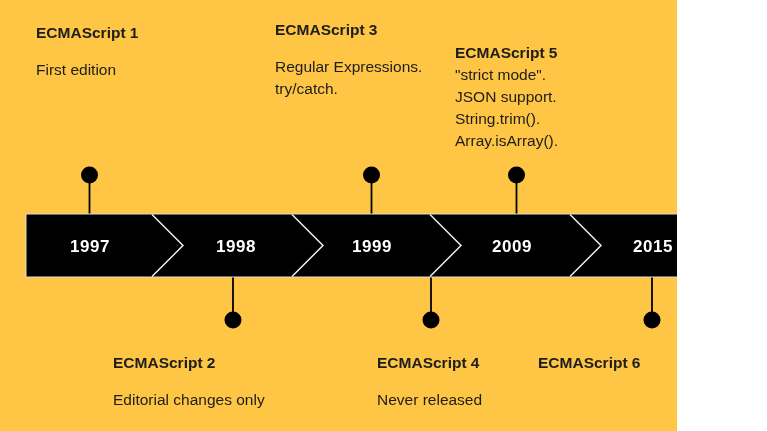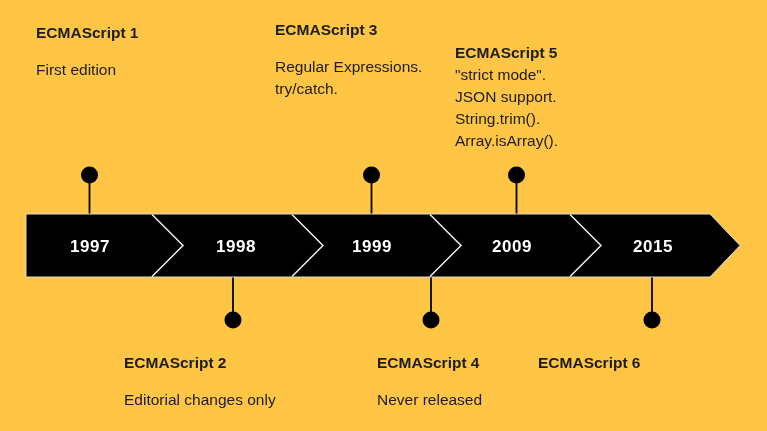--- a/index.html
+++ b/index.html
@@ -1,18 +1,18 @@
 <!DOCTYPE html>
 <html style="--bg: #FFC544; --ink: #1d1d1b;"><head>
 <meta charset="utf-8">
 <style>
   html, body { margin: 0; padding: 0; }
   .canvas {
     position: relative;
-    width: 767px;
+    width: 677px;
     height: 431px;
     background: var(--bg, #FFC544);
     font-family: "Liberation Sans", sans-serif;
     overflow: hidden;
   }
   .timeline-svg {
     position: absolute;
     left: 0; top: 0;
     width: 767px; height: 431px;
   }
@@ -27,21 +27,21 @@
     font-weight: bold;
     margin: 0 0 15px 0;
   }
   .event.tight .title {
     margin-bottom: 0;
   }
   .event .line { margin: 0; }
   #es1 { left: 36px;  top: 22px; }
   #es3 { left: 275px; top: 19px; }
   #es5 { left: 455px; top: 22px; margin-top: 20px; }
-  #es2 { left: 124px; top: 352px; }
+  #es2 { left: 113px; top: 352px; }
   #es4 { left: 377px; top: 352px; }
   #es6 { left: 538px; top: 352px; }
   .year {
     fill: #ffffff;
     font-family: "Liberation Sans", sans-serif;
     font-size: 17px;
     font-weight: bold;
     letter-spacing: 0.5px;
   }
 </style>

